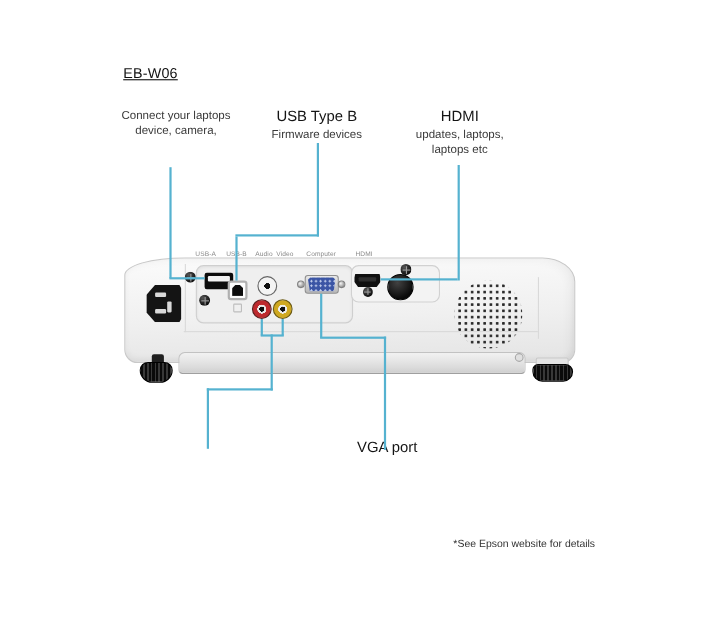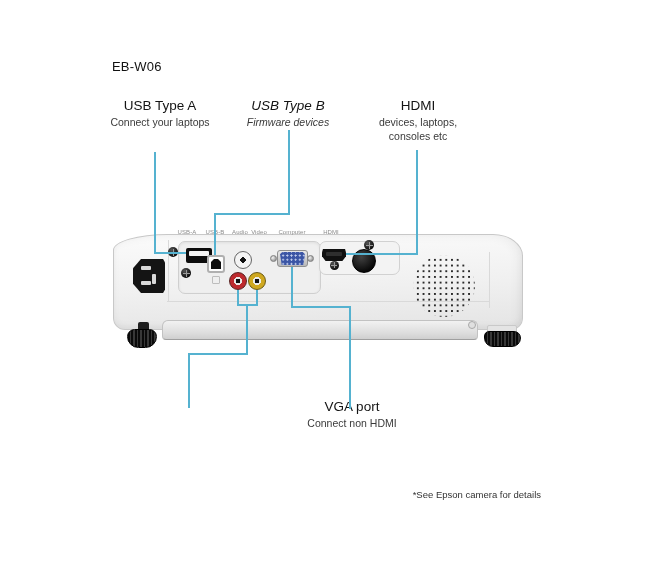--- a/index.html
+++ b/index.html
@@ -1,19 +1,19 @@
 <!DOCTYPE html>
 <html><head>
 <meta charset="utf-8">
 <style>
   html,body{margin:0;padding:0;background:#fff;}
   .canvas{position:relative;width:650px;height:563px;background:#fff;overflow:hidden;
           font-family:"Liberation Sans", sans-serif;}
   .title{position:absolute;left:112px;top:59px;font-size:13px;color:#111;
-         letter-spacing:.2px;}
+         text-decoration:underline;letter-spacing:.2px;}
   .co{position:absolute;width:140px;text-align:center;font-size:10.5px;color:#3a3a3a;line-height:14px;}
   .co .h{font-size:13.5px;color:#141414;line-height:16px;margin-bottom:1px;}
   .cl{position:absolute;background:#55b2d0;}
   .footnote{position:absolute;left:400px;top:489px;width:141px;text-align:right;
             font-size:9.5px;color:#333;}
   
   .pbody{position:absolute;left:113px;top:234px;width:408px;height:94px;
          border:1px solid #c8c8c8;border-radius:55px 30px 12px 12px / 16px 22px 12px 12px;
          background:linear-gradient(178deg,#fbfbfb 0%,#f0f0f0 55%,#e4e4e4 100%);
          box-shadow:inset 0 -3px 6px rgba(0,0,0,.05), inset -5px 2px 8px rgba(0,0,0,.04);}
@@ -74,35 +74,34 @@
   .foot-r{position:absolute;left:484px;top:331px;width:37px;height:16px;border-radius:5px 7px 9px 9px;}
 </style>
 </head>
 <body>
 
 <div class="canvas">
 
   <div class="title">EB-W06</div>
 
   <div class="co" style="left:90px;top:98px;">
-    <div class="h">USB Type A</div>
     <div>Connect your laptops</div>
+    <div>device, camera,</div>
   </div>
-  <div class="co" style="left:218px;top:98px;font-style:italic;">
+  <div class="co" style="left:218px;top:98px;">
     <div class="h">USB Type B</div>
     <div>Firmware devices</div>
   </div>
   <div class="co" style="left:348px;top:98px;">
     <div class="h">HDMI</div>
-    <div>devices, laptops,</div>
-    <div>consoles etc</div>
+    <div>updates, laptops,</div>
+    <div>laptops etc</div>
   </div>
   <div class="co" style="left:282px;top:399px;">
     <div class="h">VGA port</div>
-    <div>Connect non HDMI</div>
   </div>
 
   <div class="pbody"></div>
   <div class="seam" style="left:168px;top:240px;width:1px;height:62px;"></div>
   <div class="seam" style="left:489px;top:252px;width:1px;height:56px;"></div>
   <div class="seam" style="left:167px;top:301px;width:322px;height:1px;"></div>
   <div class="ledge"></div>
   <div class="ledge-screw"></div>
 
   <div class="recess"></div>
@@ -160,15 +159,15 @@
   <div class="cl" style="left:291px;top:267px;width:2px;height:40px;"></div>
   <div class="cl" style="left:291px;top:306px;width:60px;height:2px;"></div>
   <div class="cl" style="left:349px;top:306px;width:2px;height:103px;"></div>
   <div class="cl" style="left:237px;top:290px;width:2px;height:15px;"></div>
   <div class="cl" style="left:256px;top:290px;width:2px;height:15px;"></div>
   <div class="cl" style="left:237px;top:304px;width:21px;height:2px;"></div>
   <div class="cl" style="left:246px;top:304px;width:2px;height:51px;"></div>
   <div class="cl" style="left:188px;top:353px;width:60px;height:2px;"></div>
   <div class="cl" style="left:188px;top:353px;width:2px;height:55px;"></div>
 
-  <div class="footnote">*See Epson camera for details</div>
+  <div class="footnote">*See Epson website for details</div>
 
 </div>
 
 </body></html>

